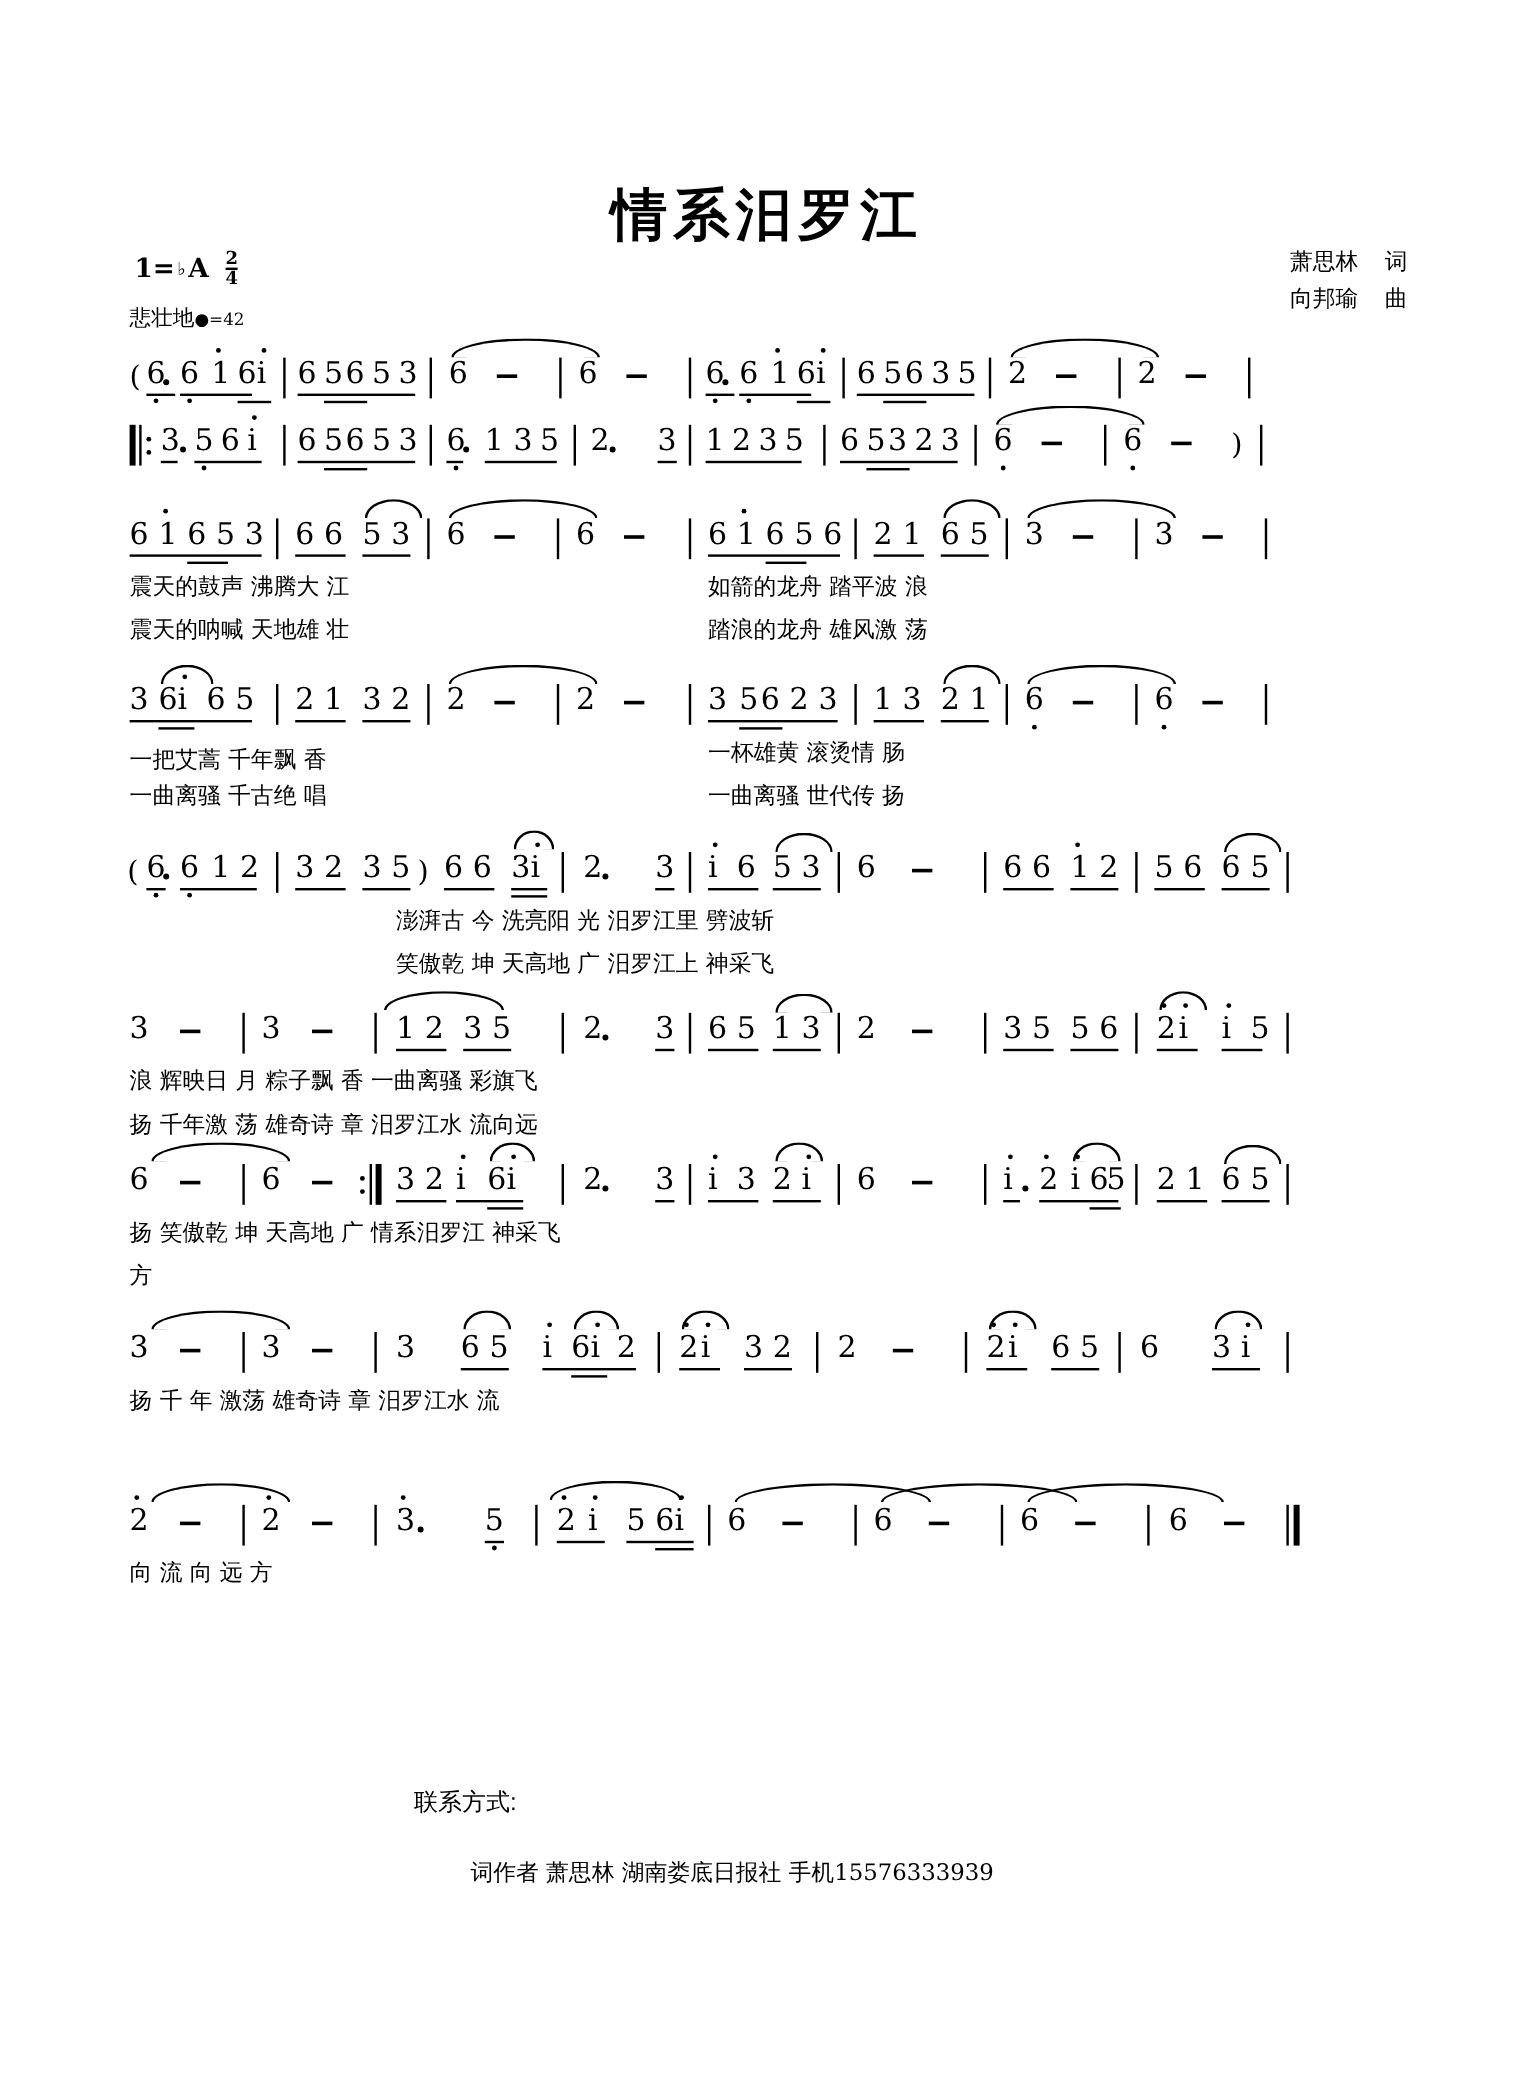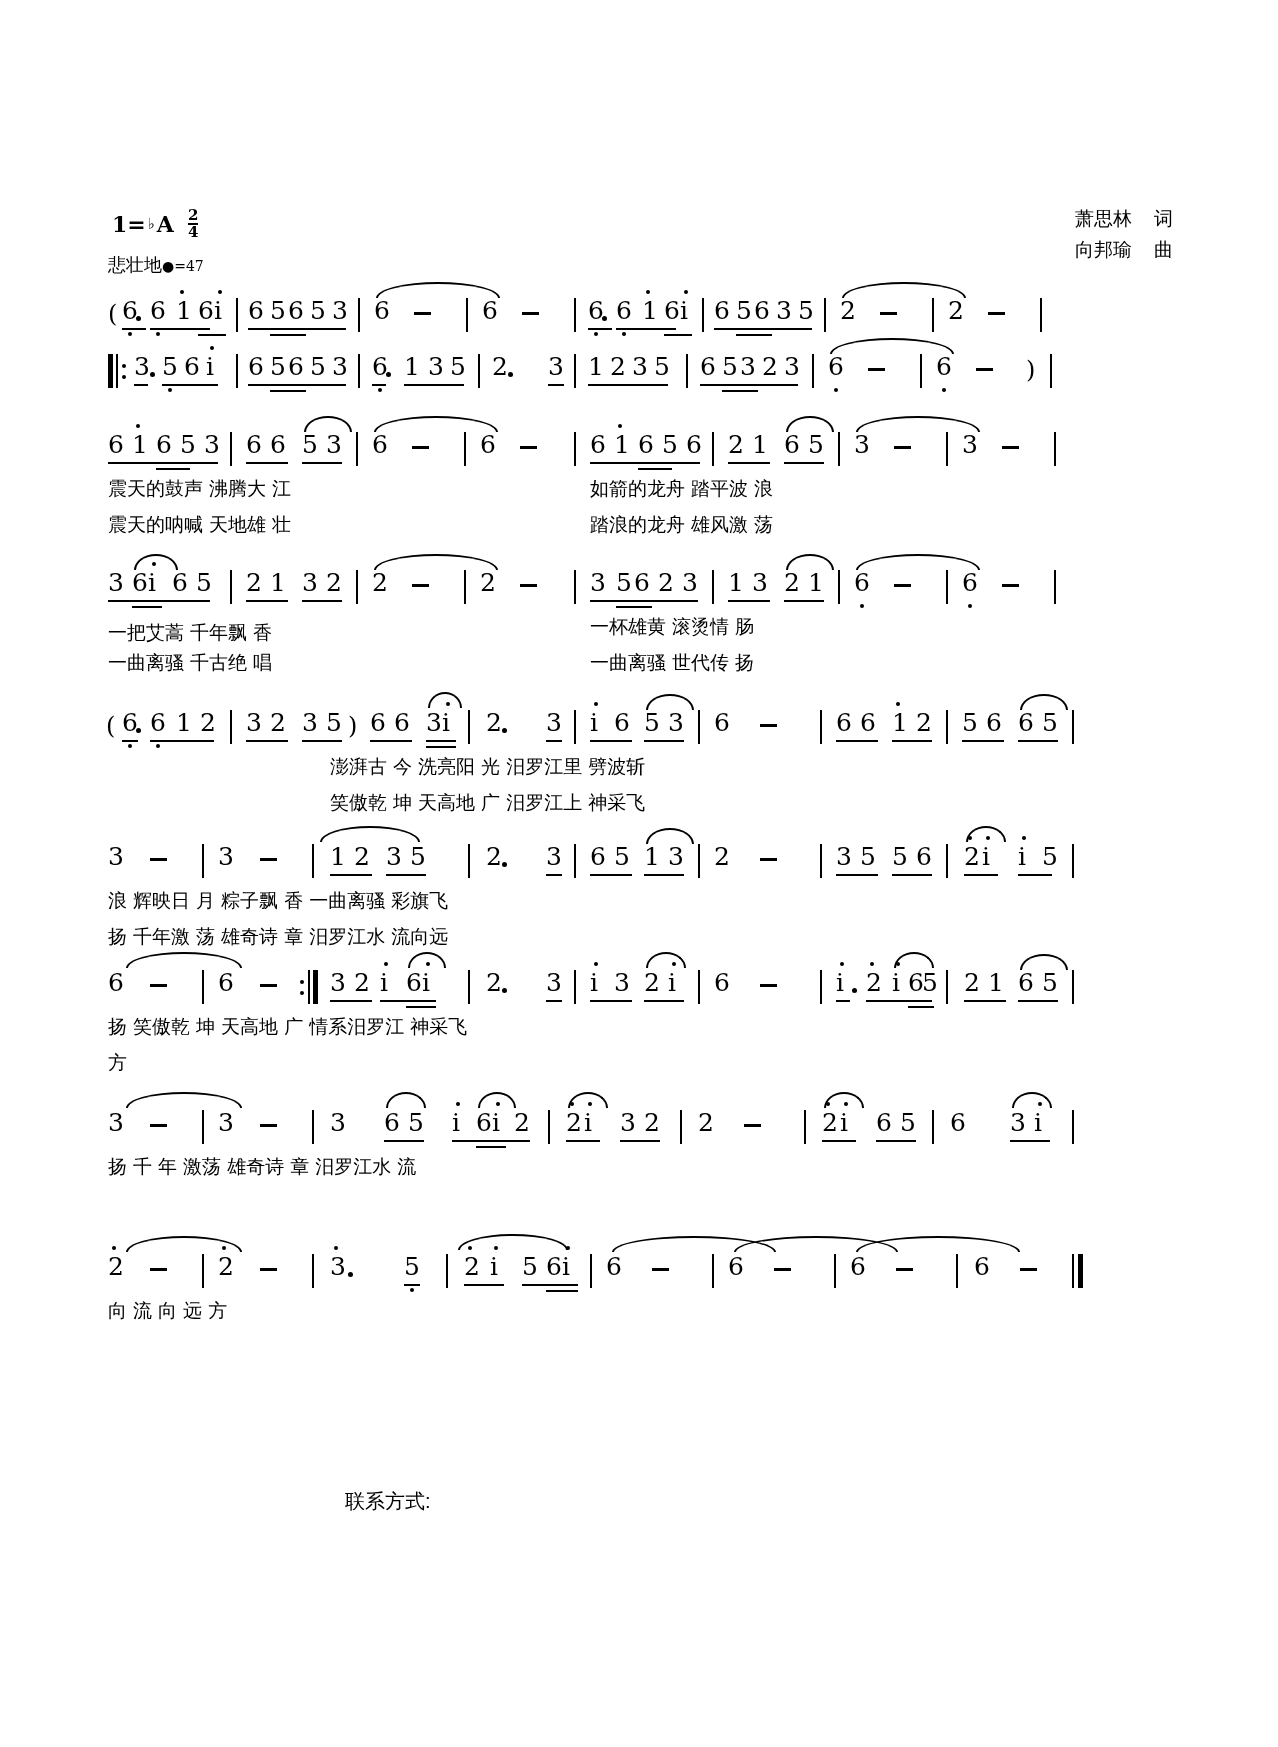--- a/index.html
+++ b/index.html
@@ -203,20 +203,21 @@
     white-space: nowrap;
   }
   .contact-line.l1 { top: 1548px; }
   .contact-line.l2 { top: 1604px; }
 </style>
 </head>
 <body>
 
 <div class="sheet">
 
+  <div class="title">情系汨罗江</div>
 
   <div class="credits">
     <div>
       <span>萧思林</span><span class="gap"></span><span>词</span>
     </div>
     <div>
       <span>向邦瑜</span><span class="gap"></span><span>曲</span>
     </div>
   </div>
 
@@ -224,21 +225,21 @@
     <span>1=</span>
       <span class="flat">♭</span>
       <span>A</span>
     <span class="meter">
       <span class="num">2</span>
       <span class="den">4</span>
     </span>
   </div>
 
   <div class="tempo">
-    <span>悲壮地</span><span class="bpm">●</span><span class="bpm">=47</span>
+    <span>悲壮地</span><span class="bpm">●</span><span class="bpm">=42</span>
   </div>
 
   <div class="row" style="top:296px">
     <div class="notes">
       <span class="n" style="left:0px;top:4px;font-size:24px">(</span>
       <span class="n" style="left:14px">6</span>
         <span class="dotdn" style="left:20px;top:36px"></span>
         <span class="dotr" style="left:28px;top:20px"></span>
       <span class="n" style="left:42px">6</span>
         <span class="dotdn" style="left:48px;top:36px"></span>
@@ -772,14 +773,15 @@
       <span class="dash" style="left:788px"></span>
       <span class="bar" style="left:848px"></span>
       <span class="n" style="left:866px">6</span>
       <span class="dash" style="left:912px"></span>
       <span class="endbar" style="left:964px"></span>
     </div>
     <div class="lyr" style="top:46px">向 流 向 远 方</div>
   </div>
 
   <div class="contact-head">联系方式:</div>
+  <div class="contact-line l1">词作者 萧思林 湖南娄底日报社 手机15576333939</div>
 
 </div>
 
 </body></html>

